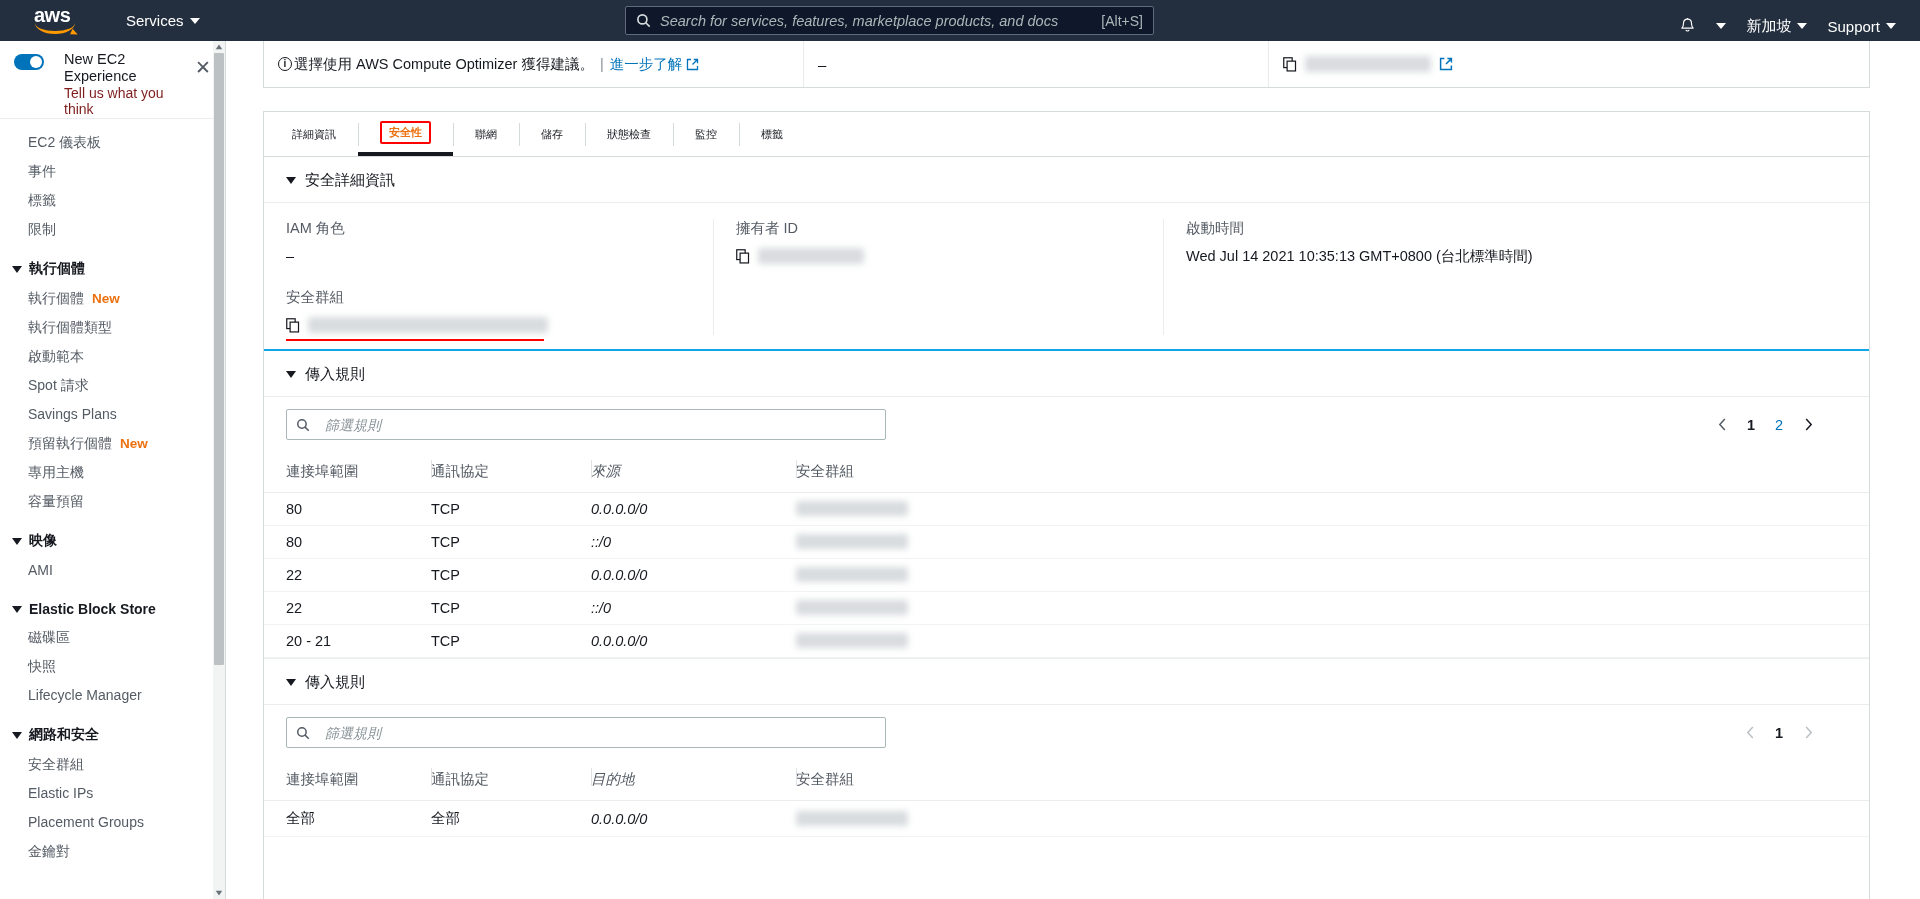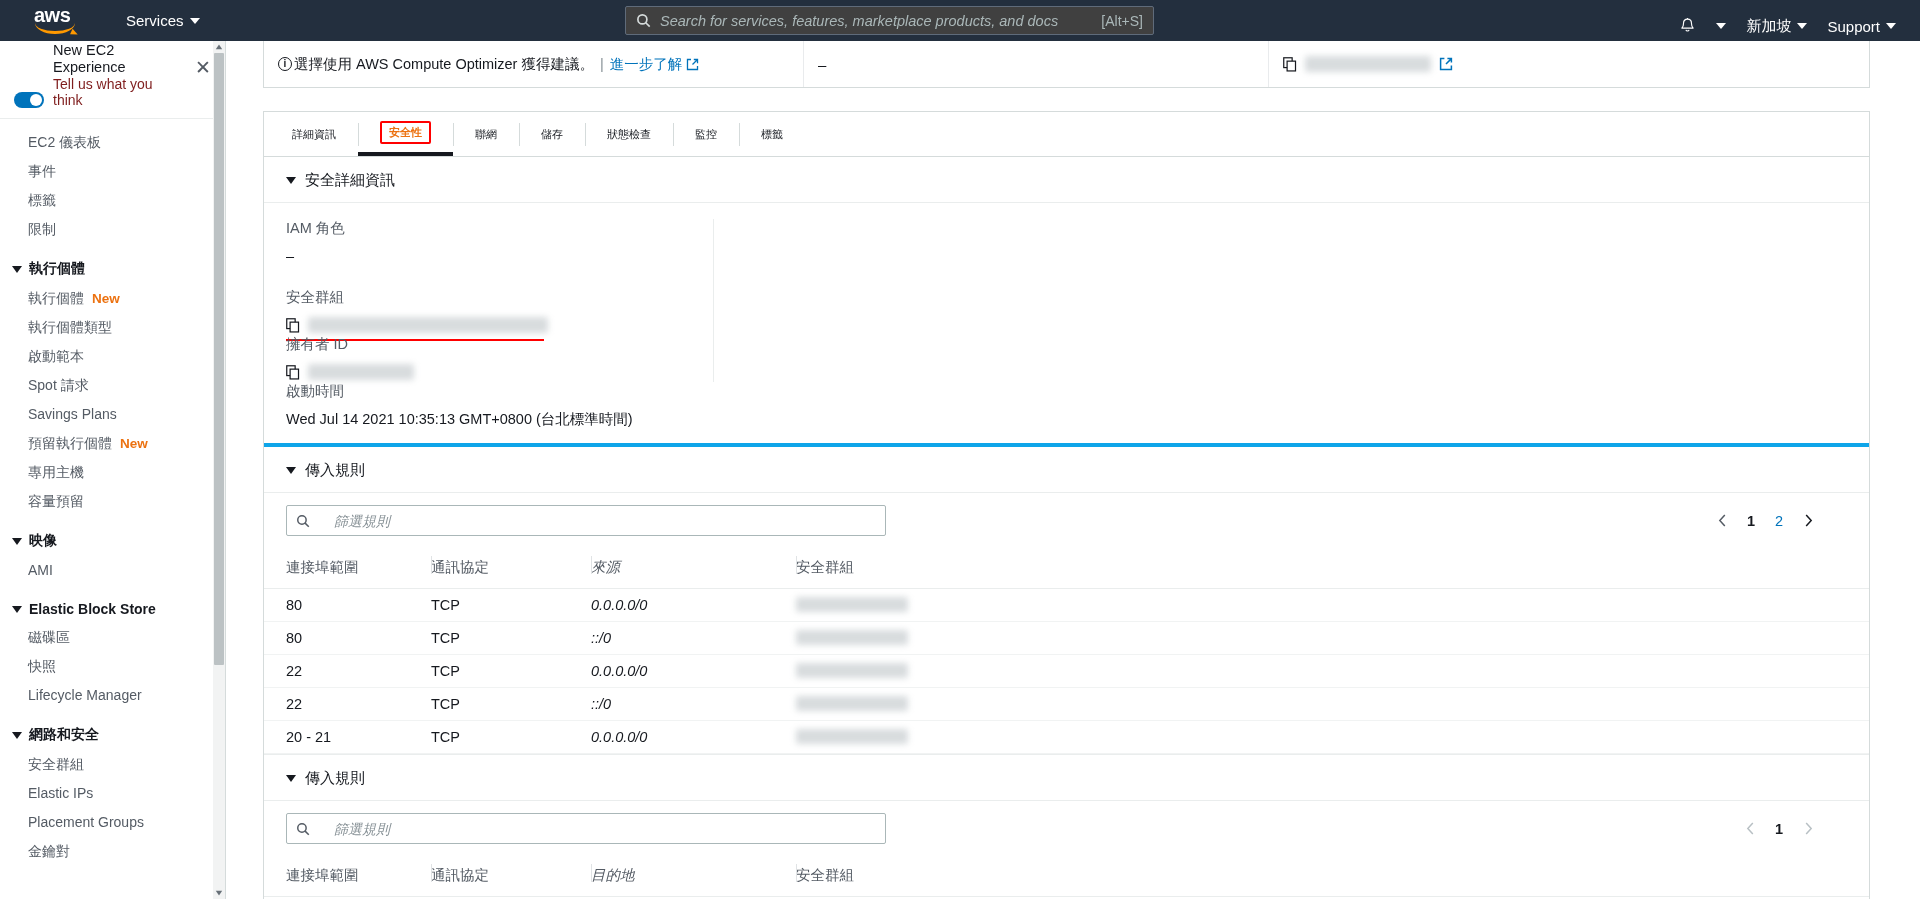--- a/index.html
+++ b/index.html
@@ -49,21 +49,21 @@
   .caret-down {
     width: 0; height: 0;
     border-left: 5px solid transparent;
     border-right: 5px solid transparent;
     border-top: 6px solid #ffffff;
     display: inline-block;
   }
   #search-wrap {
     position: absolute; left: 625px; top: 6px;
     width: 529px; height: 29px;
-    background: #404040;
+    background: #0f172a;
     border: 1px solid #5f6b7a;
     border-radius: 2px;
     display: flex; align-items: center;
     padding: 0 10px;
   }
   #search-wrap svg { flex: 0 0 auto; }
   #search-input {
     flex: 1; background: transparent; border: none; outline: none;
     color: #d5dbdb; font-size: 14.5px; font-style: italic;
     font-family: "Liberation Sans", sans-serif;
@@ -78,24 +78,24 @@
 
   
   #sidebar {
     position: absolute; top: 41px; left: 0;
     width: 226px; height: 858px;
     background: #ffffff;
     border-right: 1px solid #d5dbdb;
     overflow: hidden;
   }
   #newexp {
-    display: flex; align-items: flex-end;
+    display: flex; align-items: flex-start;
     padding: 10px 12px 10px 14px;
     border-bottom: 1px solid #eaeded;
-    height: 78px; position: relative;
+    height: 78px; position: relative; gap: 11px;
   }
   .toggle-switch {
     width: 30px; height: 16px; border-radius: 8px;
     background: #0073bb; position: relative; flex: 0 0 auto;
     margin-top: 3px; cursor: pointer;
   }
   .toggle-switch:after {
     content: ""; position: absolute; right: 2px; top: 2px;
     width: 12px; height: 12px; border-radius: 50%; background: #fff;
   }
@@ -223,22 +223,21 @@
   }
   .tri-sm {
     width: 0; height: 0;
     border-left: 5px solid transparent;
     border-right: 5px solid transparent;
     border-top: 7px solid #16191f;
   }
 
   #secdetails {
     display: flex; padding: 16px 0 14px 0;
-    border-bottom: 4px solid #0ea5e9;
-    flex-direction: column;
+    border-bottom: 2px solid #0ea5e9;
   }
   .col {
     padding: 0 22px; position: relative;
   }
   .col.b1 { width: 450px; border-right: 1px solid #eaeded; }
   .col.b2 { width: 450px; border-right: 1px solid #eaeded; }
   .col.b3 { flex: 1; }
   .flabel {
     font-size: 14.5px; color: #545b64; margin-bottom: 8px;
   }
@@ -263,21 +262,21 @@
   }
   .filter-input-wrap {
     width: 600px; height: 31px;
     border: 1px solid #aab7b8; border-radius: 2px;
     display: flex; align-items: center; padding: 0 9px;
     background: #ffffff;
   }
   .filter-input {
     flex: 1; border: none; outline: none; background: transparent;
     font-size: 14px; font-style: italic; color: #687078;
-    font-family: "Liberation Sans", sans-serif; margin-left: 24px;
+    font-family: "Liberation Sans", sans-serif; margin-left: 15px;
   }
   .filter-input::placeholder { color: #879196; font-style: italic; opacity: 1; }
   .pager { display: flex; align-items: center; gap: 4px; margin-right: 26px; }
   .pg-arrow {
     width: 26px; height: 26px; display: flex;
     align-items: center; justify-content: center; cursor: pointer;
   }
   .pg-num {
     min-width: 24px; height: 26px; display: flex;
     align-items: center; justify-content: center;

